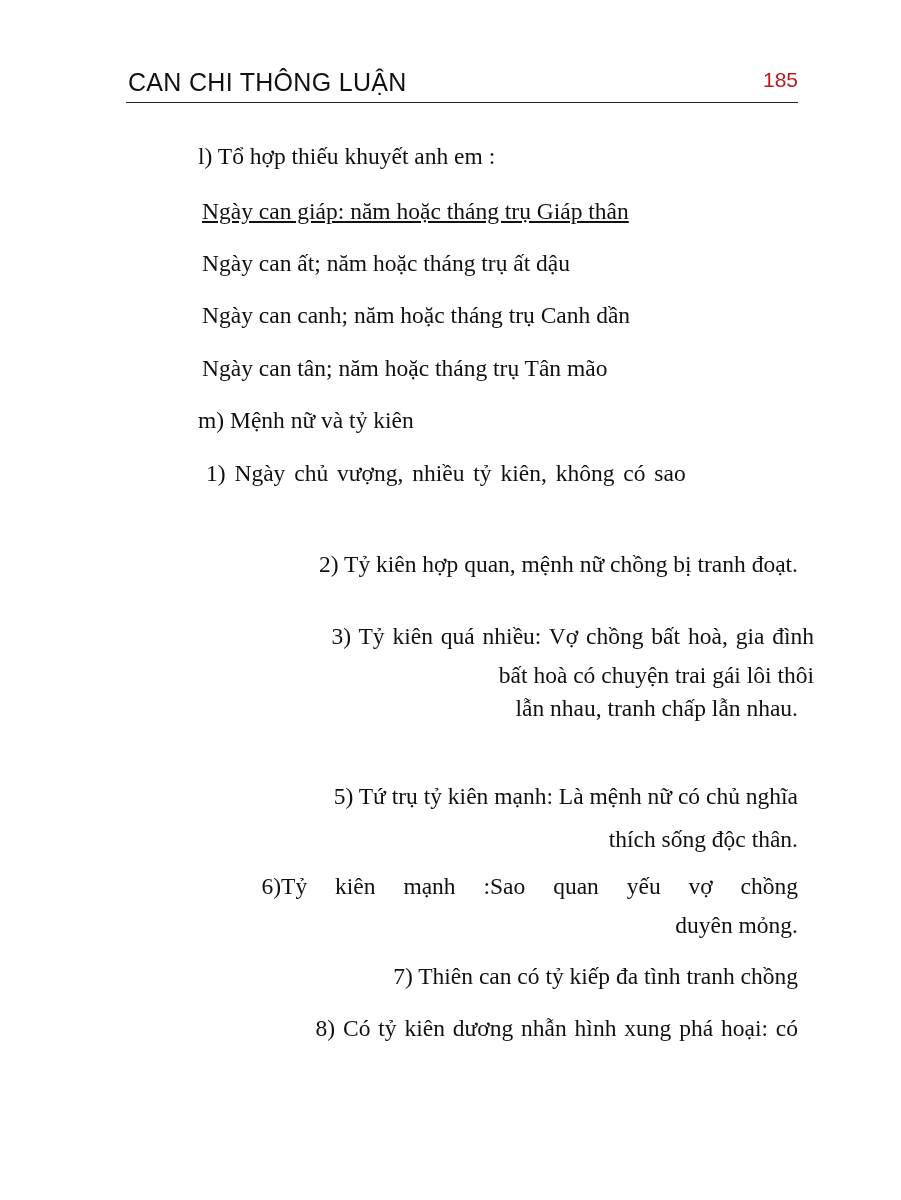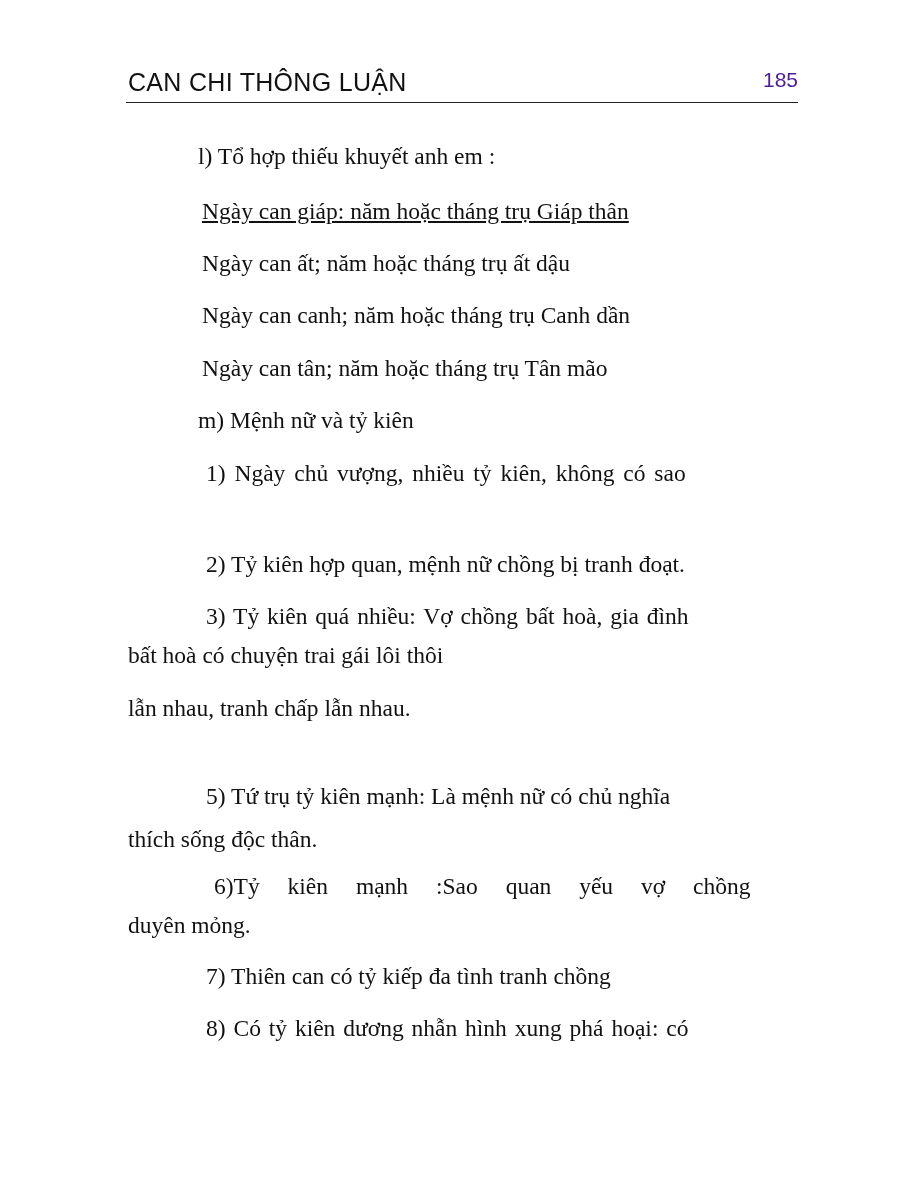--- a/index.html
+++ b/index.html
@@ -7,33 +7,33 @@
   .page { position: absolute; left: 0; top: 0; width: 901px; height: 1200px; }
 
   .header { position: absolute; left: 128px; top: 68px; width: 670px; height: 36px; }
   .running-title {
     position: absolute; left: 0; top: 0;
     font-family: "Liberation Sans", sans-serif; font-size: 25px; letter-spacing: 0.3px;
     color: #111;
   }
   .page-number {
     position: absolute; right: 0; top: 0;
-    font-family: "Liberation Sans", sans-serif; font-size: 21px; color: #4c1d95;
+    font-family: "Liberation Sans", sans-serif; font-size: 21px; color: #b91c1c;
   }
   .header-rule {
     position: absolute; left: 126px; top: 102px; width: 672px; height: 0;
     border-top: 1.6px solid #222;
   }
 
   .body-text {
     position: absolute; left: 128px; top: 138px; width: 670px;
     font-family: "Liberation Serif", "DejaVu Serif", serif;
     font-size: 23.5px; line-height: 37px; color: #111;
   }
-  .line { display: block; white-space: nowrap; }
+  .line { display: block; white-space: nowrap; text-align: right; }
   .indent-plain { padding-left: 70px; }
   .justified { text-align: justify; }
 </style>
 </head>
 <body>
 
 <div class="page">
 
   <div class="header">
     <span class="running-title">CAN CHI THÔNG LUẬN</span>
@@ -52,21 +52,21 @@
     <span class="line indent-plain" style="position:absolute; top:264px;">m) Mệnh nữ và tỷ kiên</span>
 
     <div style="position:absolute; top:317px; width:670px;">
       <span class="line justified" style="padding-left:78px; word-spacing:3px;">1) Ngày chủ vượng, nhiều tỷ kiên, không có sao</span>
     </div>
 
     <div style="position:absolute; top:408px; width:670px;">
       <span class="line" style="padding-left:78px;">2) Tỷ kiên hợp quan, mệnh nữ chồng bị tranh đoạt.</span>
     </div>
 
-    <div style="position:absolute; top:460px; width:670px;">
+    <div style="position:absolute; top:480px; width:670px;margin-left:16px;">
       <span class="line" style="padding-left:78px; word-spacing:2px;">3) Tỷ kiên quá nhiều: Vợ chồng bất hoà, gia đình</span>
       <span class="line" style="margin-top:2px;">bất hoà có chuyện trai gái lôi thôi</span>
     </div>
 
     <div style="position:absolute; top:550px; width:670px;">
       <span class="line" style="margin-top:2px;">lẫn nhau, tranh chấp lẫn nhau.</span>
     </div>
 
     <div style="position:absolute; top:640px; width:670px;">
       <span class="line" style="padding-left:78px;">5) Tứ trụ tỷ kiên mạnh: Là mệnh nữ có chủ nghĩa</span>

